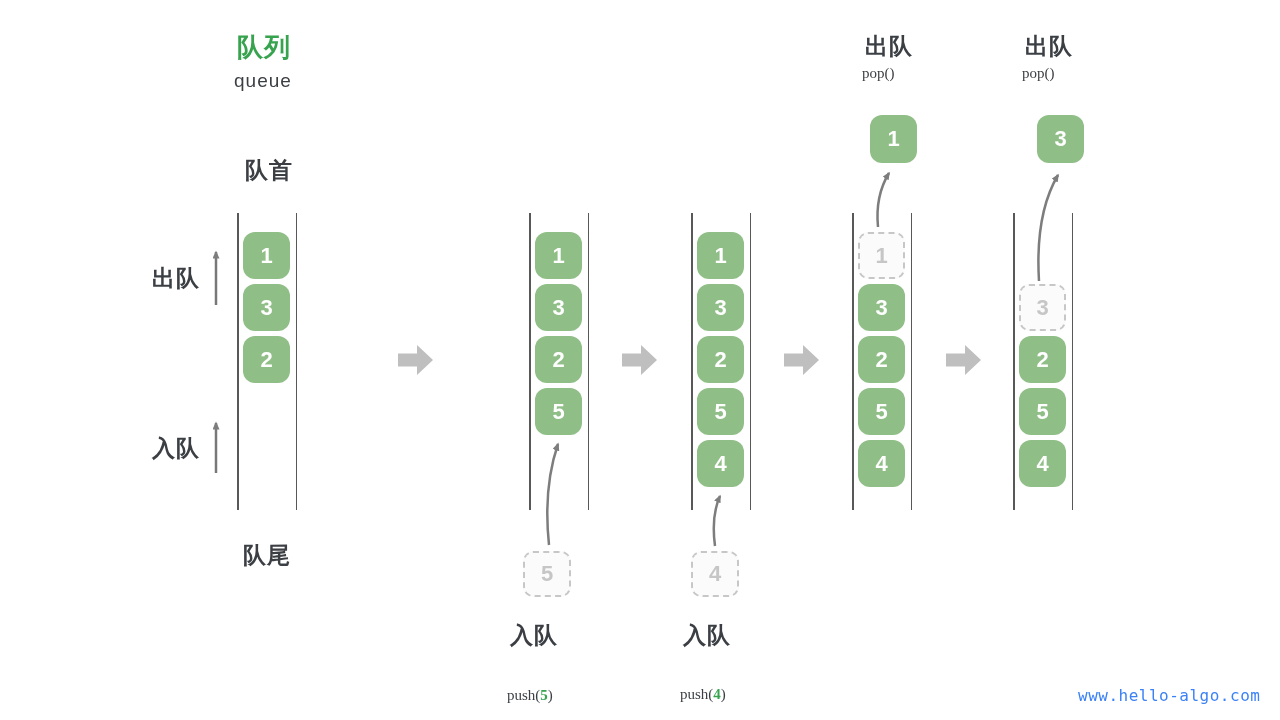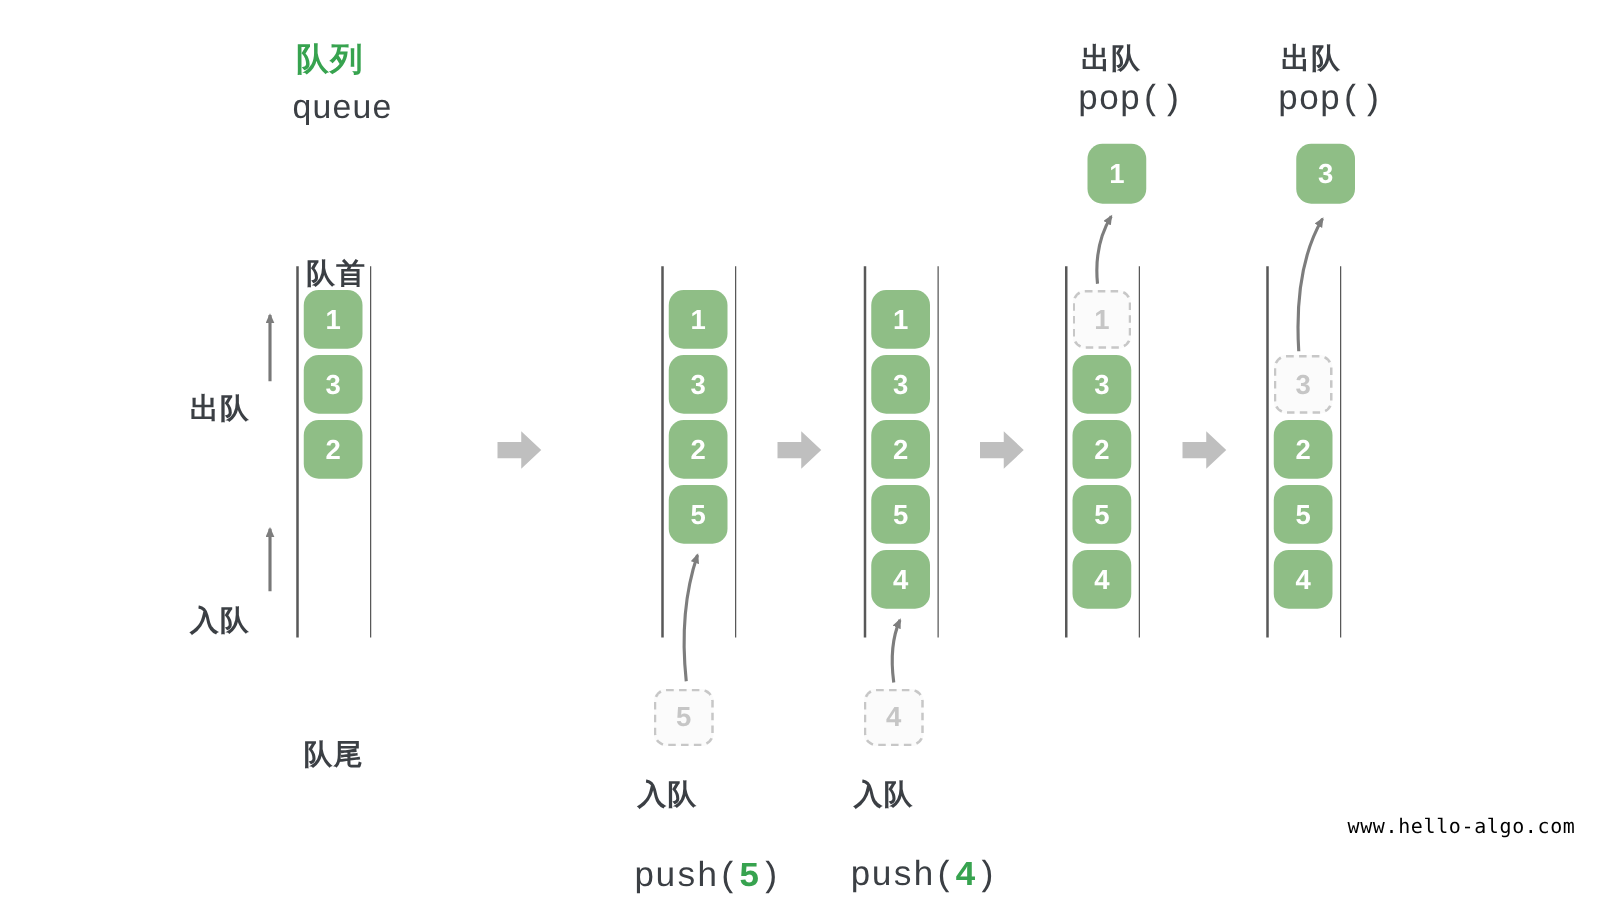--- a/index.html
+++ b/index.html
@@ -6,24 +6,24 @@
   html,body { background:#ffffff; }
   #canvas {
     position:relative; width:1280px; height:718px; background:#ffffff;
     overflow:hidden; font-family:"Liberation Sans","DejaVu Sans",sans-serif;
     color:#3b3f44;
   }
   .abs { position:absolute; }
 
   
   .title { left:237px; top:30px; font-size:26px; font-weight:bold; color:#37a34f; letter-spacing:1px; }
-  .subtitle { left:234px; top:70px; font-size:27px; color:#3b3f44; letter-spacing:1px; }
+  .subtitle { left:234px; top:70px; font-size:19px; color:#3b3f44; letter-spacing:1px; }
 
   
-  .cn-label { font-size:23px; font-weight:bold; color:#3b3f44; letter-spacing:1px;margin-top:48px; }
+  .cn-label { font-size:23px; font-weight:bold; color:#3b3f44; letter-spacing:1px; }
   .lbl-front { left:245px; top:155px; }
   .lbl-rear  { left:243px; top:540px;text-align:right; }
   .lbl-dequeue { left:152px; top:263px; }
   .lbl-enqueue { left:152px; top:433px; }
 
   
   .qcol { position:absolute; top:213px; width:60px; height:297px; }
   .qcol .rail { position:absolute; top:0; width:1.5px; height:297px; background:#585858; }
   .rail-l { left:0; } .rail-r { right:0; }
   .col-1 { left:237px; } .col-2 { left:529px; } .col-3 { left:691px; }
@@ -54,30 +54,30 @@
   .staged {
     width:48px; height:46px; border-radius:10px; background:#fbfbfb;
     border:2px dashed #c7c7c7; color:#c6c6c6; font-size:22px; font-weight:bold;
     display:flex; align-items:center; justify-content:center;
   }
   .staged-1 { left:523px; top:551px; }
   .staged-2 { left:691px; top:551px; }
 
   
   .op-label { font-size:23px; font-weight:bold; color:#3b3f44; letter-spacing:1px; }
-  .op-code  { font-family:Liberation Mono, monospace; font-size:28px; color:#3b3f44; }
+  .op-code  { font-family:Liberation Serif, serif; font-size:15px; color:#3b3f44; }
   .op-code .arg { color:#37a34f; font-weight:bold; }
   .pop-label-1 { left:865px; top:31px; }  .pop-code-1 { left:862px; top:65px; }
   .pop-label-2 { left:1025px; top:31px; } .pop-code-2 { left:1022px; top:65px; }
   .push-label-1 { left:510px; top:620px; } .push-code-1 { left:507px; top:687px;text-align:right; }
   .push-label-2 { left:683px; top:620px; } .push-code-2 { left:680px; top:686px; }
 
   .watermark {
-    left:1078px; top:651px; font-family:"DejaVu Sans Mono","Liberation Mono",monospace;
-    font-size:16px; color:#000000; letter-spacing:0.5px;
+    left:1078px; top:686px; font-family:"DejaVu Sans Mono","Liberation Mono",monospace;
+    font-size:16px; color:#3b82f6; letter-spacing:0.5px;
   }
 
   svg.overlay { position:absolute; left:0; top:0; width:1280px; height:720px; pointer-events:none; }
 </style>
 </head>
 <body>
 
 <div id="canvas">
 
   <div class="abs title">队列</div>

